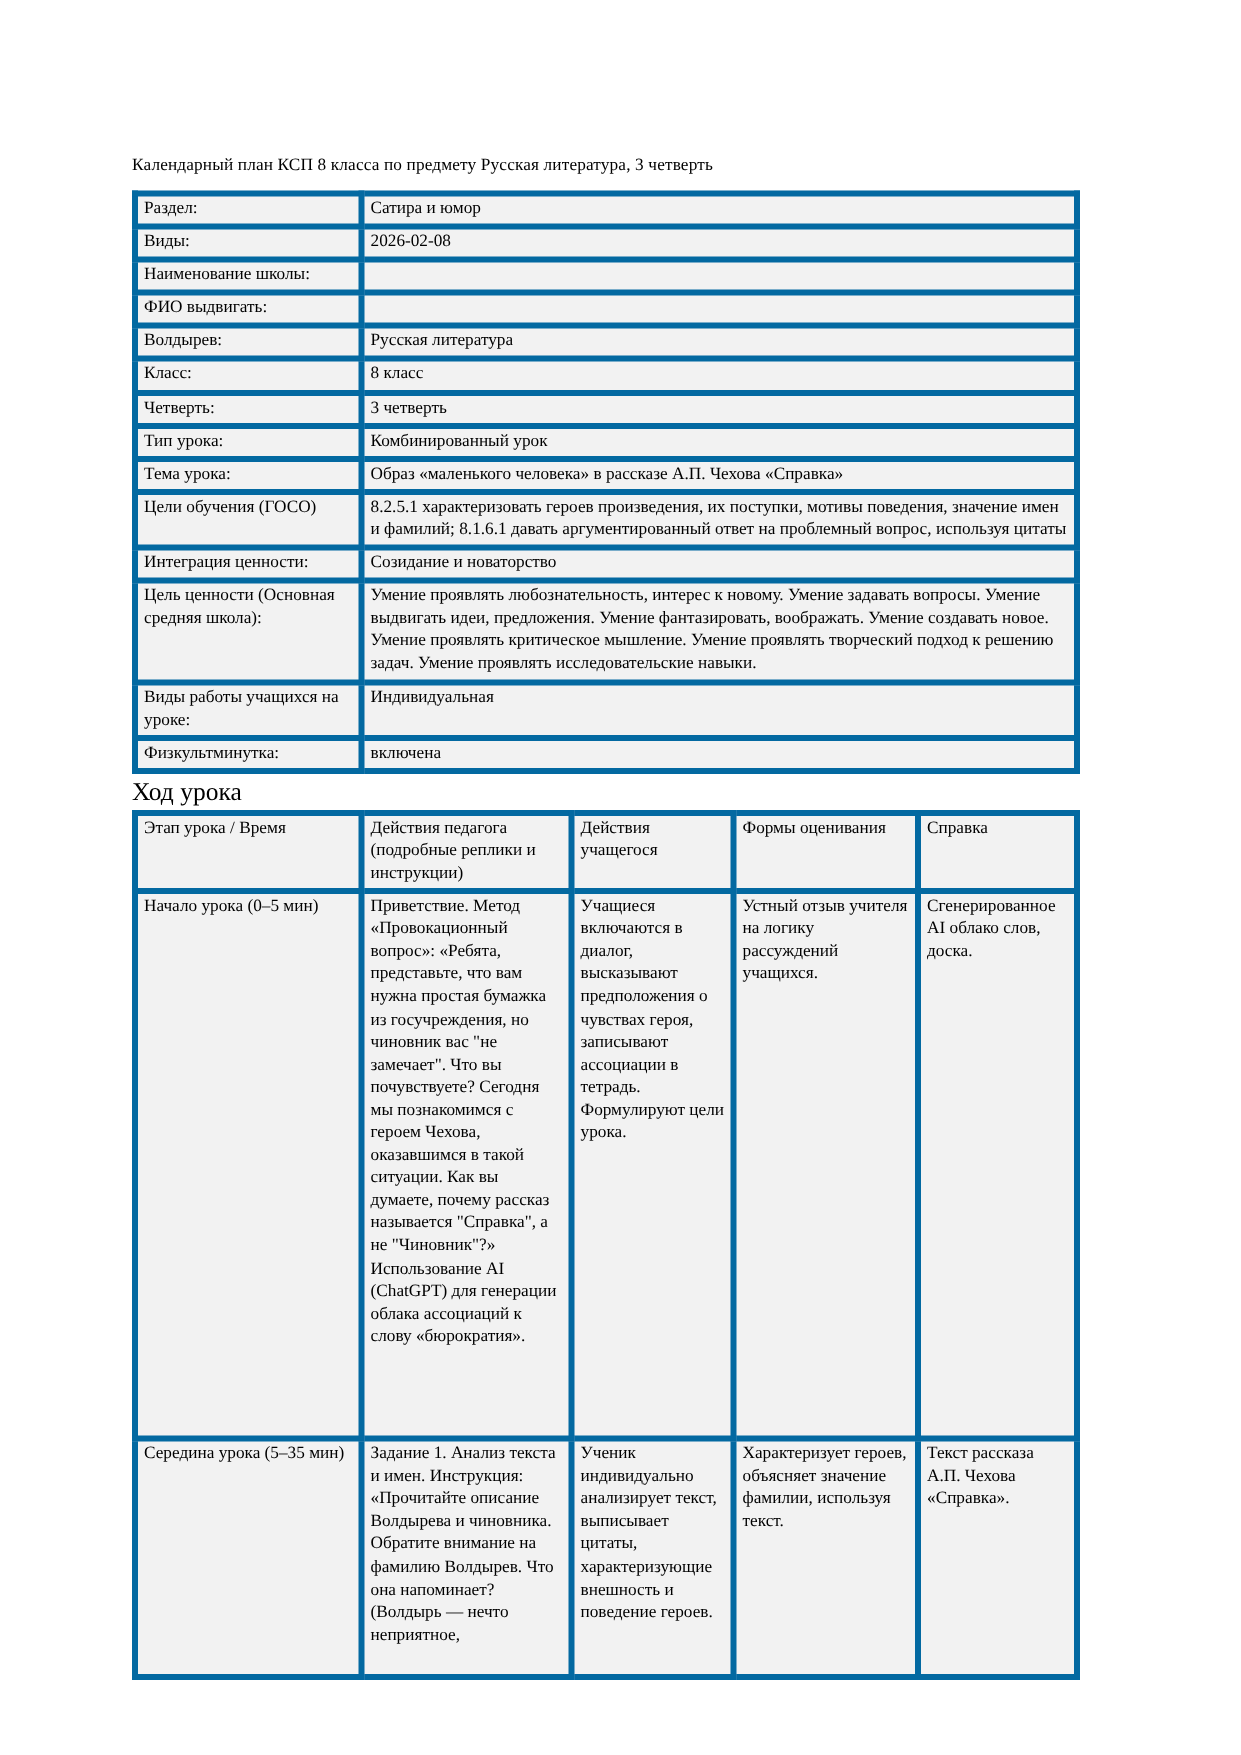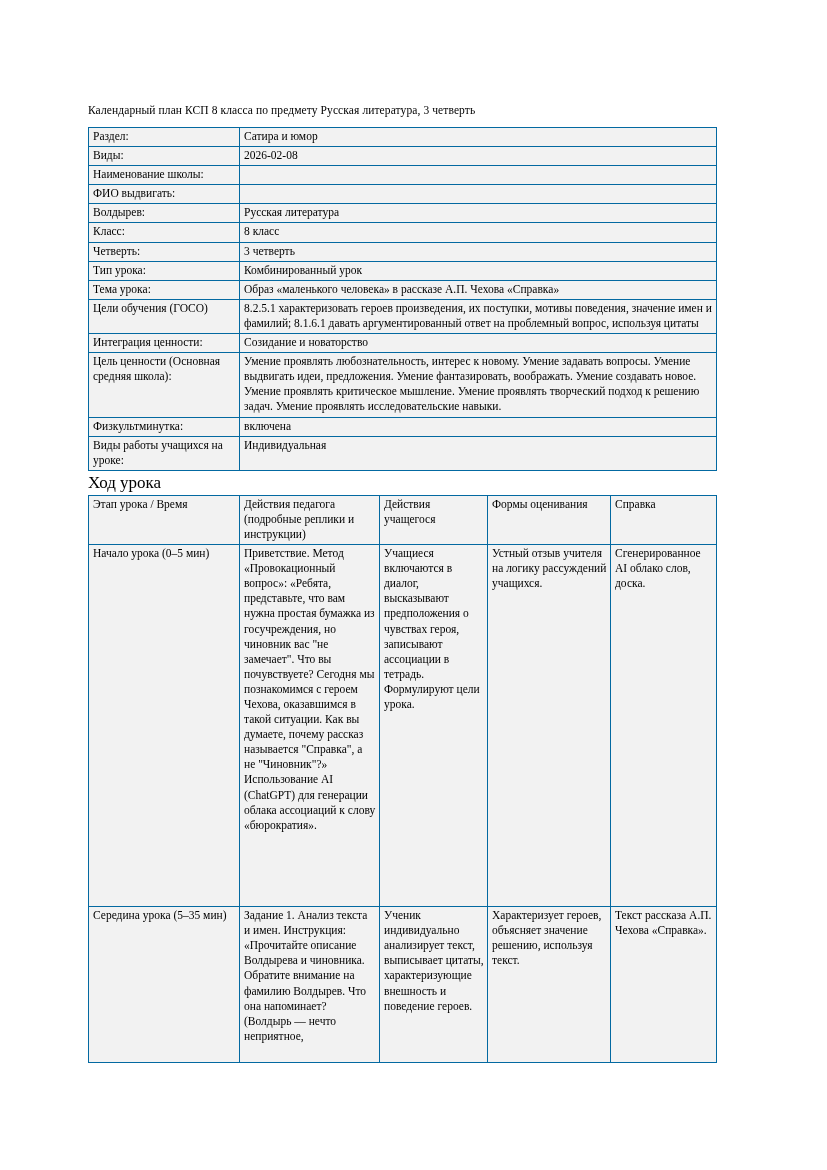--- a/index.html
+++ b/index.html
@@ -40,21 +40,21 @@
     margin: 4px 0 5px 0;
   }
 
   table.grid {
     border-collapse: collapse;
     width: 628px;
     background: #f2f2f2;
     table-layout: fixed;
   }
   table.grid td, table.grid th {
-    border: 1px solid #0369a1;
+    border: 4px solid #0369a1;
     vertical-align: top;
     padding: 1px 3px 2px 4px;
     font-size: 11.5px;
     line-height: 15.1px;
     font-weight: normal;
     text-align: left;
     word-wrap: break-word;
     overflow-wrap: break-word;
     margin-top: 38px;
   }
@@ -132,26 +132,26 @@
         </tr>
         <tr>
           <td>Интеграция ценности:</td>
           <td>Созидание и новаторство</td>
         </tr>
         <tr>
           <td>Цель ценности (Основная средняя школа):</td>
           <td>Умение проявлять любознательность, интерес к новому. Умение задавать вопросы. Умение выдвигать идеи, предложения. Умение фантазировать, воображать. Умение создавать новое. Умение проявлять критическое мышление. Умение проявлять творческий подход к решению задач. Умение проявлять исследовательские навыки.</td>
         </tr>
         <tr>
+          <td>Виды работы учащихся на уроке:</td>
+          <td>Индивидуальная</td>
+        </tr>
+        <tr>
           <td>Физкультминутка:</td>
           <td>включена</td>
-        </tr>
-        <tr>
-          <td>Виды работы учащихся на уроке:</td>
-          <td>Индивидуальная</td>
         </tr>
       </tbody>
     </table>
 
     <p class="section-caption">Ход урока</p>
 
     <table class="grid course">
       <colgroup>
         <col class="c1">
           <col class="c2">
@@ -173,20 +173,20 @@
           <td>Начало урока (0–5 мин)</td>
           <td>Приветствие. Метод «Провокационный вопрос»: «Ребята, представьте, что вам нужна простая бумажка из госучреждения, но чиновник вас "не замечает". Что вы почувствуете? Сегодня мы познакомимся с героем Чехова, оказавшимся в такой ситуации. Как вы думаете, почему рассказ называется "Справка", а не "Чиновник"?» Использование AI (ChatGPT) для генерации облака ассоциаций к слову «бюрократия».</td>
           <td>Учащиеся включаются в диалог, высказывают предположения о чувствах героя, записывают ассоциации в тетрадь. Формулируют цели урока.</td>
           <td>Устный отзыв учителя на логику рассуждений учащихся.</td>
           <td>Сгенерированное AI облако слов, доска.</td>
         </tr>
         <tr class="row-middle">
           <td>Середина урока (5–35 мин)</td>
           <td>Задание 1. Анализ текста и имен. Инструкция: «Прочитайте описание Волдырева и чиновника. Обратите внимание на фамилию Волдырев. Что она напоминает? (Волдырь — нечто неприятное,</td>
           <td>Ученик индивидуально анализирует текст, выписывает цитаты, характеризующие внешность и поведение героев.</td>
-          <td>Характеризует героев, объясняет значение решению, используя текст.</td>
+          <td>Характеризует героев, объясняет значение фамилии, используя текст.</td>
           <td>Текст рассказа А.П. Чехова «Справка».</td>
         </tr>
       </tbody>
     </table>
 
   </div>
 </div>
 
 </body></html>

